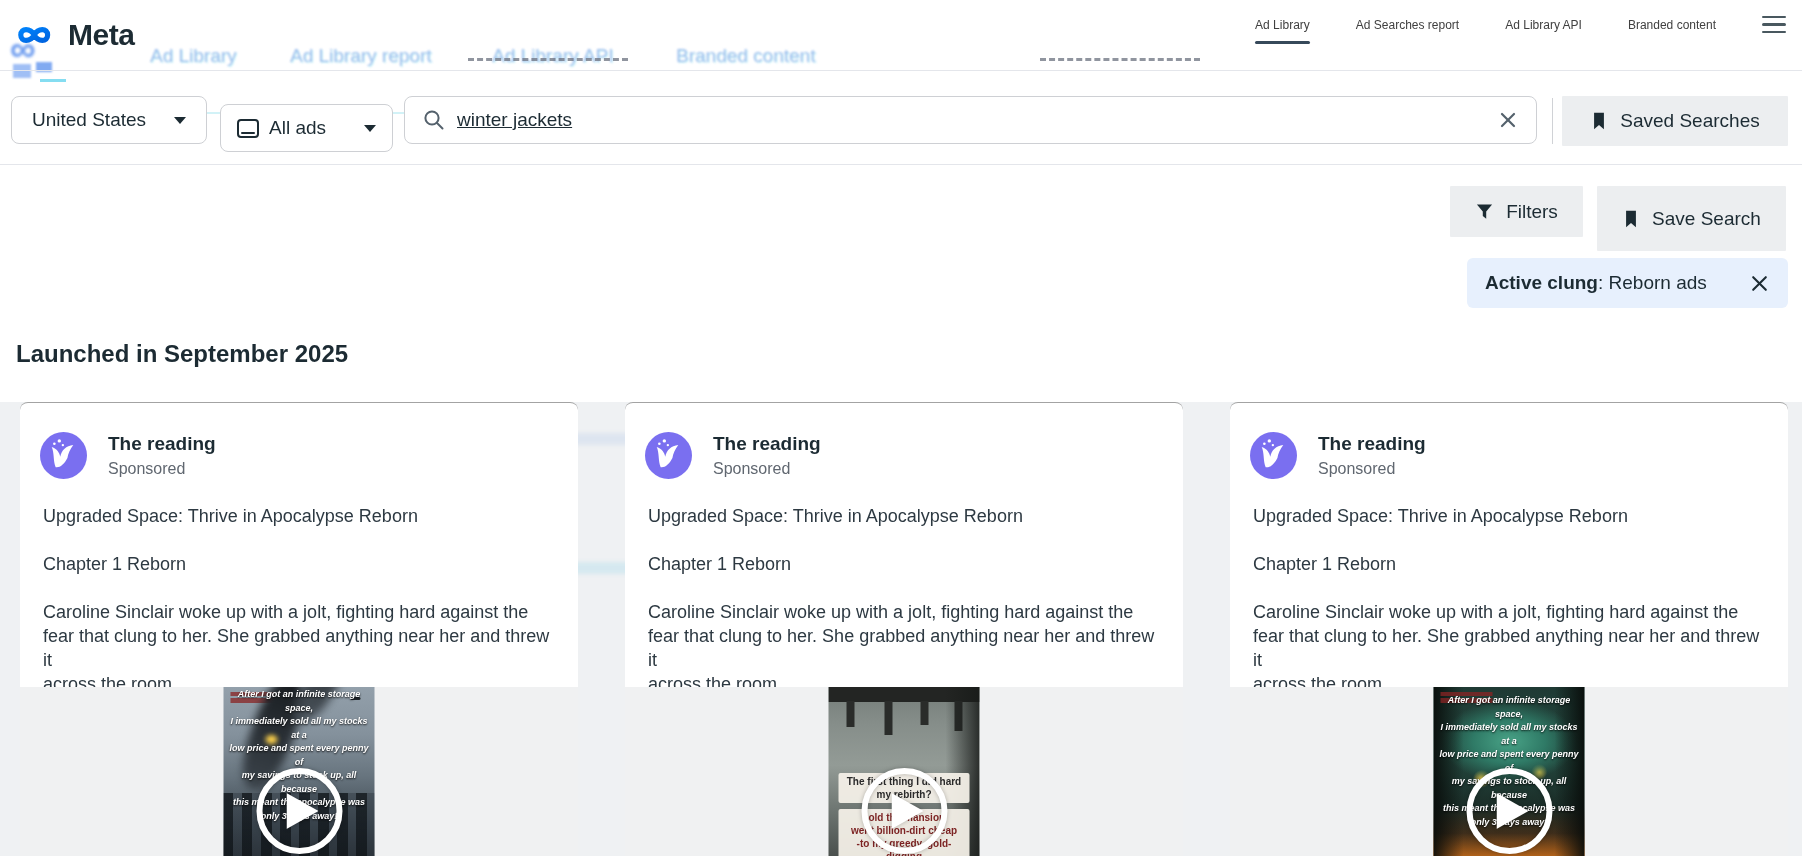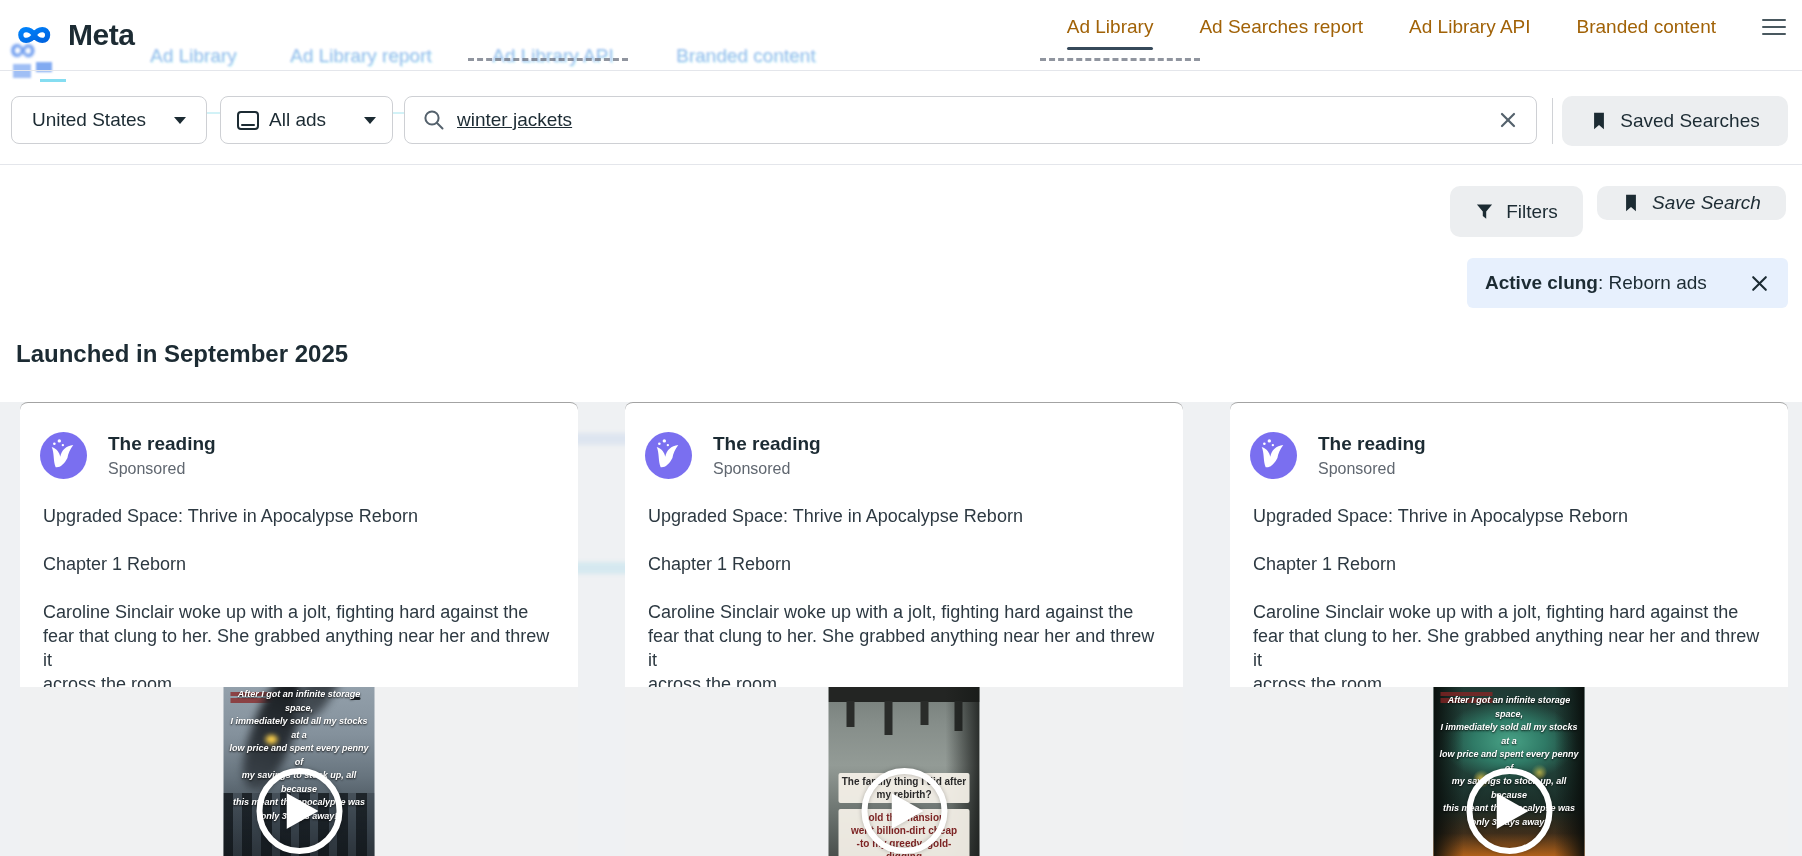--- a/index.html
+++ b/index.html
@@ -5,21 +5,21 @@
   * { margin:0; padding:0; box-sizing:border-box; }
   html,body { width:1802px; height:856px; overflow:hidden; background:#fff;
     font-family:"Liberation Sans","DejaVu Sans",sans-serif; color:#1c2b33; }
 
   
   .header { position:absolute; left:0; top:0; width:1802px; height:70px; background:#fff; }
   .hairline { position:absolute; left:0; width:1802px; height:1px; background:#e4e6eb; }
   .logo { position:absolute; left:16px; top:18px; display:flex; align-items:center; gap:6px; cursor:pointer; }
   .logo-text { font-size:30px; font-weight:700; letter-spacing:-.5px; color:#1c2b33; }
   .nav { position:absolute; right:16px; top:16px; display:flex; align-items:center; gap:46px; }
-  .nav-item { position:relative; font-size:19px; color:#a16207; cursor:pointer; white-space:nowrap; }
+  .nav-item { position:relative; font-size:12px; color:#404040; cursor:pointer; white-space:nowrap; }
   .nav-item.active { font-weight:500; }
   .nav-item.active::after { content:''; position:absolute; left:0; right:0; bottom:-12px; height:3px; background:#36495a; border-radius:2px; }
   .burger { width:24px; height:17px; display:flex; flex-direction:column; justify-content:space-between; cursor:pointer; }
   .burger span { display:block; height:2.4px; background:#49585f; border-radius:2px; }
 
   
   .ghost { position:absolute; pointer-events:none; }
   .ghost-nav { top:45px; font-size:19px; color:#8fb4ea; filter:blur(1.1px); opacity:.85;
     text-shadow:1px 1px 0 rgba(80,220,235,.35); white-space:nowrap; }
   .g-inf { left:10px; top:28px; font-size:36px; font-weight:700; color:#2b6fe8; filter:blur(1.6px); opacity:.7; }
@@ -27,34 +27,34 @@
   .g-sq2 { left:13px; top:64px; width:18px; height:14px; background:#2f72e9; opacity:.45; filter:blur(1.2px); }
   .g-teal { left:40px; top:79px; width:26px; height:3px; background:#35c7e8; opacity:.6; filter:blur(.6px); }
   .g-dash { top:58px; width:160px; height:7px; border-top:3px dashed #6c7280; opacity:.75; filter:blur(.4px); }
   .g-cyanline { left:140px; top:112px; width:452px; height:2px; background:#aee9f2; opacity:.55; filter:blur(.5px); }
   .g-bar { background:#b9cdea; opacity:.32; filter:blur(2px); border-radius:3px; }
 
   
   .ctrl { position:absolute; top:96px; height:48px; background:#fff; border:1px solid #ced0d4;
     border-radius:8px; display:flex; align-items:center; font-size:19px; cursor:pointer; }
   .sel-country { left:11px; width:196px; padding:0 20px; gap:16px; }
-  .sel-adtype  { left:220px; width:173px; padding:0 16px; gap:10px; }
+  .sel-adtype  { left:220px; width:173px; padding:0 16px; gap:10px;margin-top:8px; }
   .caret { width:0; height:0; border-left:6px solid transparent; border-right:6px solid transparent; border-top:7px solid #1c2b33; margin-left:auto; }
   .device-ico { width:22px; height:19px; border:2px solid #1c2b33; border-radius:4px; position:relative; flex:none; }
   .device-ico::after { content:''; position:absolute; left:2px; right:2px; bottom:1.5px; height:2.5px; background:#1c2b33; border-radius:1px; }
   .search-box { left:404px; width:1133px; padding:0 18px; gap:12px; cursor:text; }
   .search-box input { border:none; outline:none; font-size:19px; color:#1c2b33; flex:1; font-family:inherit; background:transparent;text-decoration:underline; }
   .x-btn { cursor:pointer; display:flex; align-items:center; }
   .vdiv { position:absolute; left:1552px; top:98px; width:1px; height:46px; background:#d0d2d6; }
 
-  .gbtn { position:absolute; background:#eceef0; border-radius:10px; display:flex; align-items:center;
+  .gbtn { position:absolute; background:#eceef0; border-radius:1px; display:flex; align-items:center;
     justify-content:center; gap:12px; font-size:19px; font-weight:500; color:#1c2b33; cursor:pointer; }
   .b-saved   { left:1562px; top:96px;  width:226px; height:50px; }
   .b-filters { left:1450px; top:186px; width:133px; height:51px; }
-  .b-savesearch { left:1597px; top:186px; width:189px; height:34px;font-style:italic; }
+  .b-savesearch { left:1597px; top:186px; width:189px; height:65px; }
 
   
   .chip { position:absolute; left:1467px; top:258px; width:321px; height:50px; background:#e7f0fd;
     border-radius:6px; display:flex; align-items:center; padding:0 18px; font-size:19px; }
   .chip b { font-weight:700; }
   .chip .x-btn { margin-left:auto; }
 
   .section-title { position:absolute; left:16px; top:340px; font-size:24px; font-weight:700; color:#1c2b33; }
 
   
@@ -284,21 +284,21 @@
 fear that clung to her. She grabbed anything near her and threw it
 across the room....</div>
     <div class="media">
       <div class="vid v-bridge">
         <div class="deck"></div>
         <div class="pillar" style="left:18px; height:26px;"></div>
         <div class="pillar" style="left:56px; height:34px;"></div>
         <div class="pillar" style="left:92px; height:24px;"></div>
         <div class="pillar" style="left:126px; height:30px;"></div>
         <div class="edge"></div>
-        <div class="cap-box b1">The family thing I did after
+        <div class="cap-box b1">The first thing I did hard
 my rebirth?</div>
         <div class="cap-box b2">sold the mansion
 went billion-dirt cheap
 -to my greedy, gold-digging
 family!</div>
         <div class="play">
           <svg width="32" height="36" viewBox="0 0 32 36">
             <polygon points="0,0 32,18 0,36" fill="#fff"></polygon>
           </svg>
         </div>

